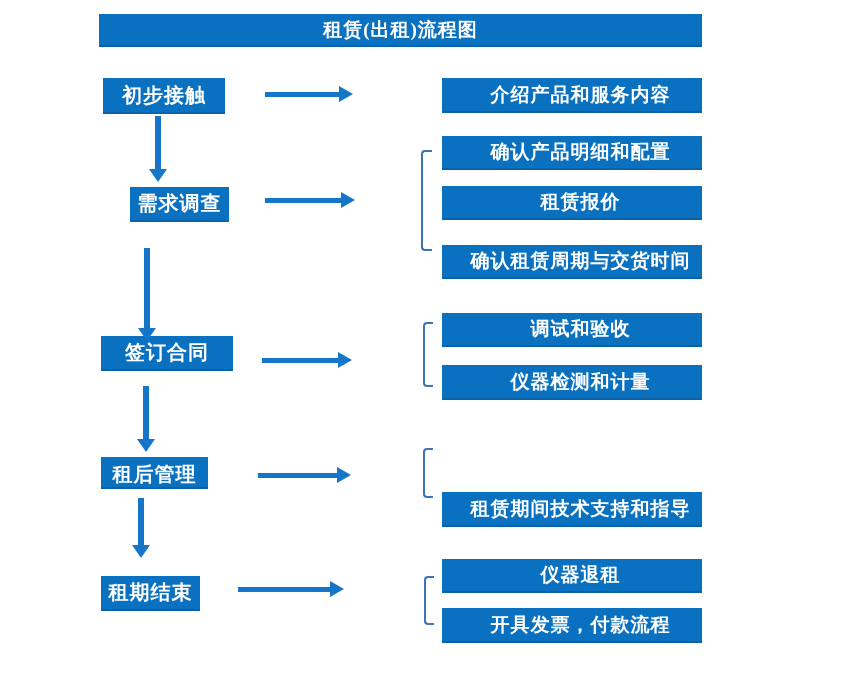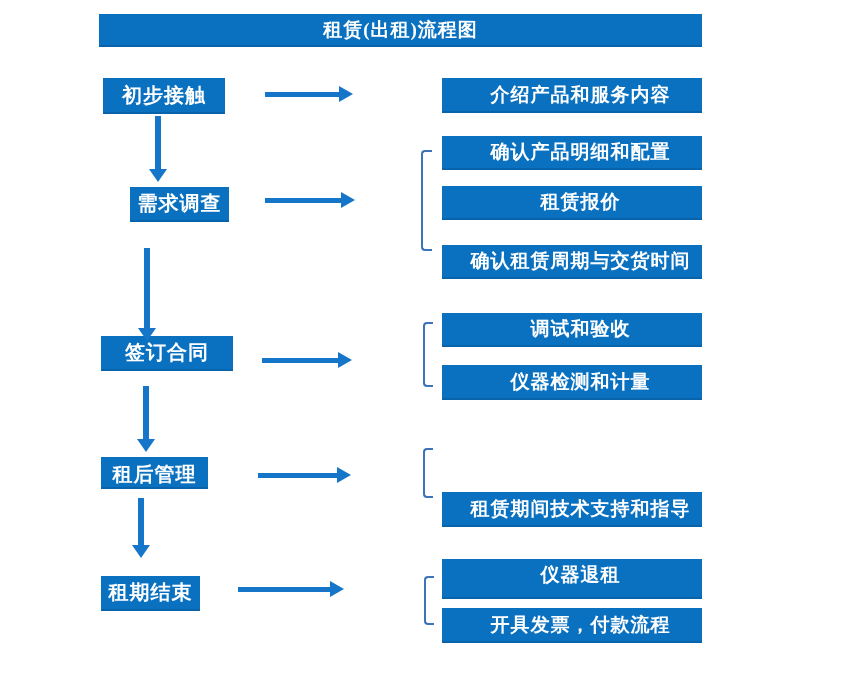--- a/index.html
+++ b/index.html
@@ -144,20 +144,20 @@
     <span>调试和验收</span>
   </div>
   <div class="outbox" style="top:365px;height:35px;line-height:33px;">
     <span>仪器检测和计量</span>
   </div>
 
   <div class="outbox" style="top:492px;height:35px;line-height:33px;">
     <span>租赁期间技术支持和指导</span>
   </div>
 
-  <div class="outbox" style="top:559px;height:40px;line-height:32px;">
+  <div class="outbox" style="top:559px;height:34px;line-height:32px;">
     <span>仪器退租</span>
   </div>
   <div class="outbox" style="top:608px;height:35px;line-height:33px;">
     <span>开具发票，付款流程</span>
   </div>
 
 </div>
 
 </body></html>

